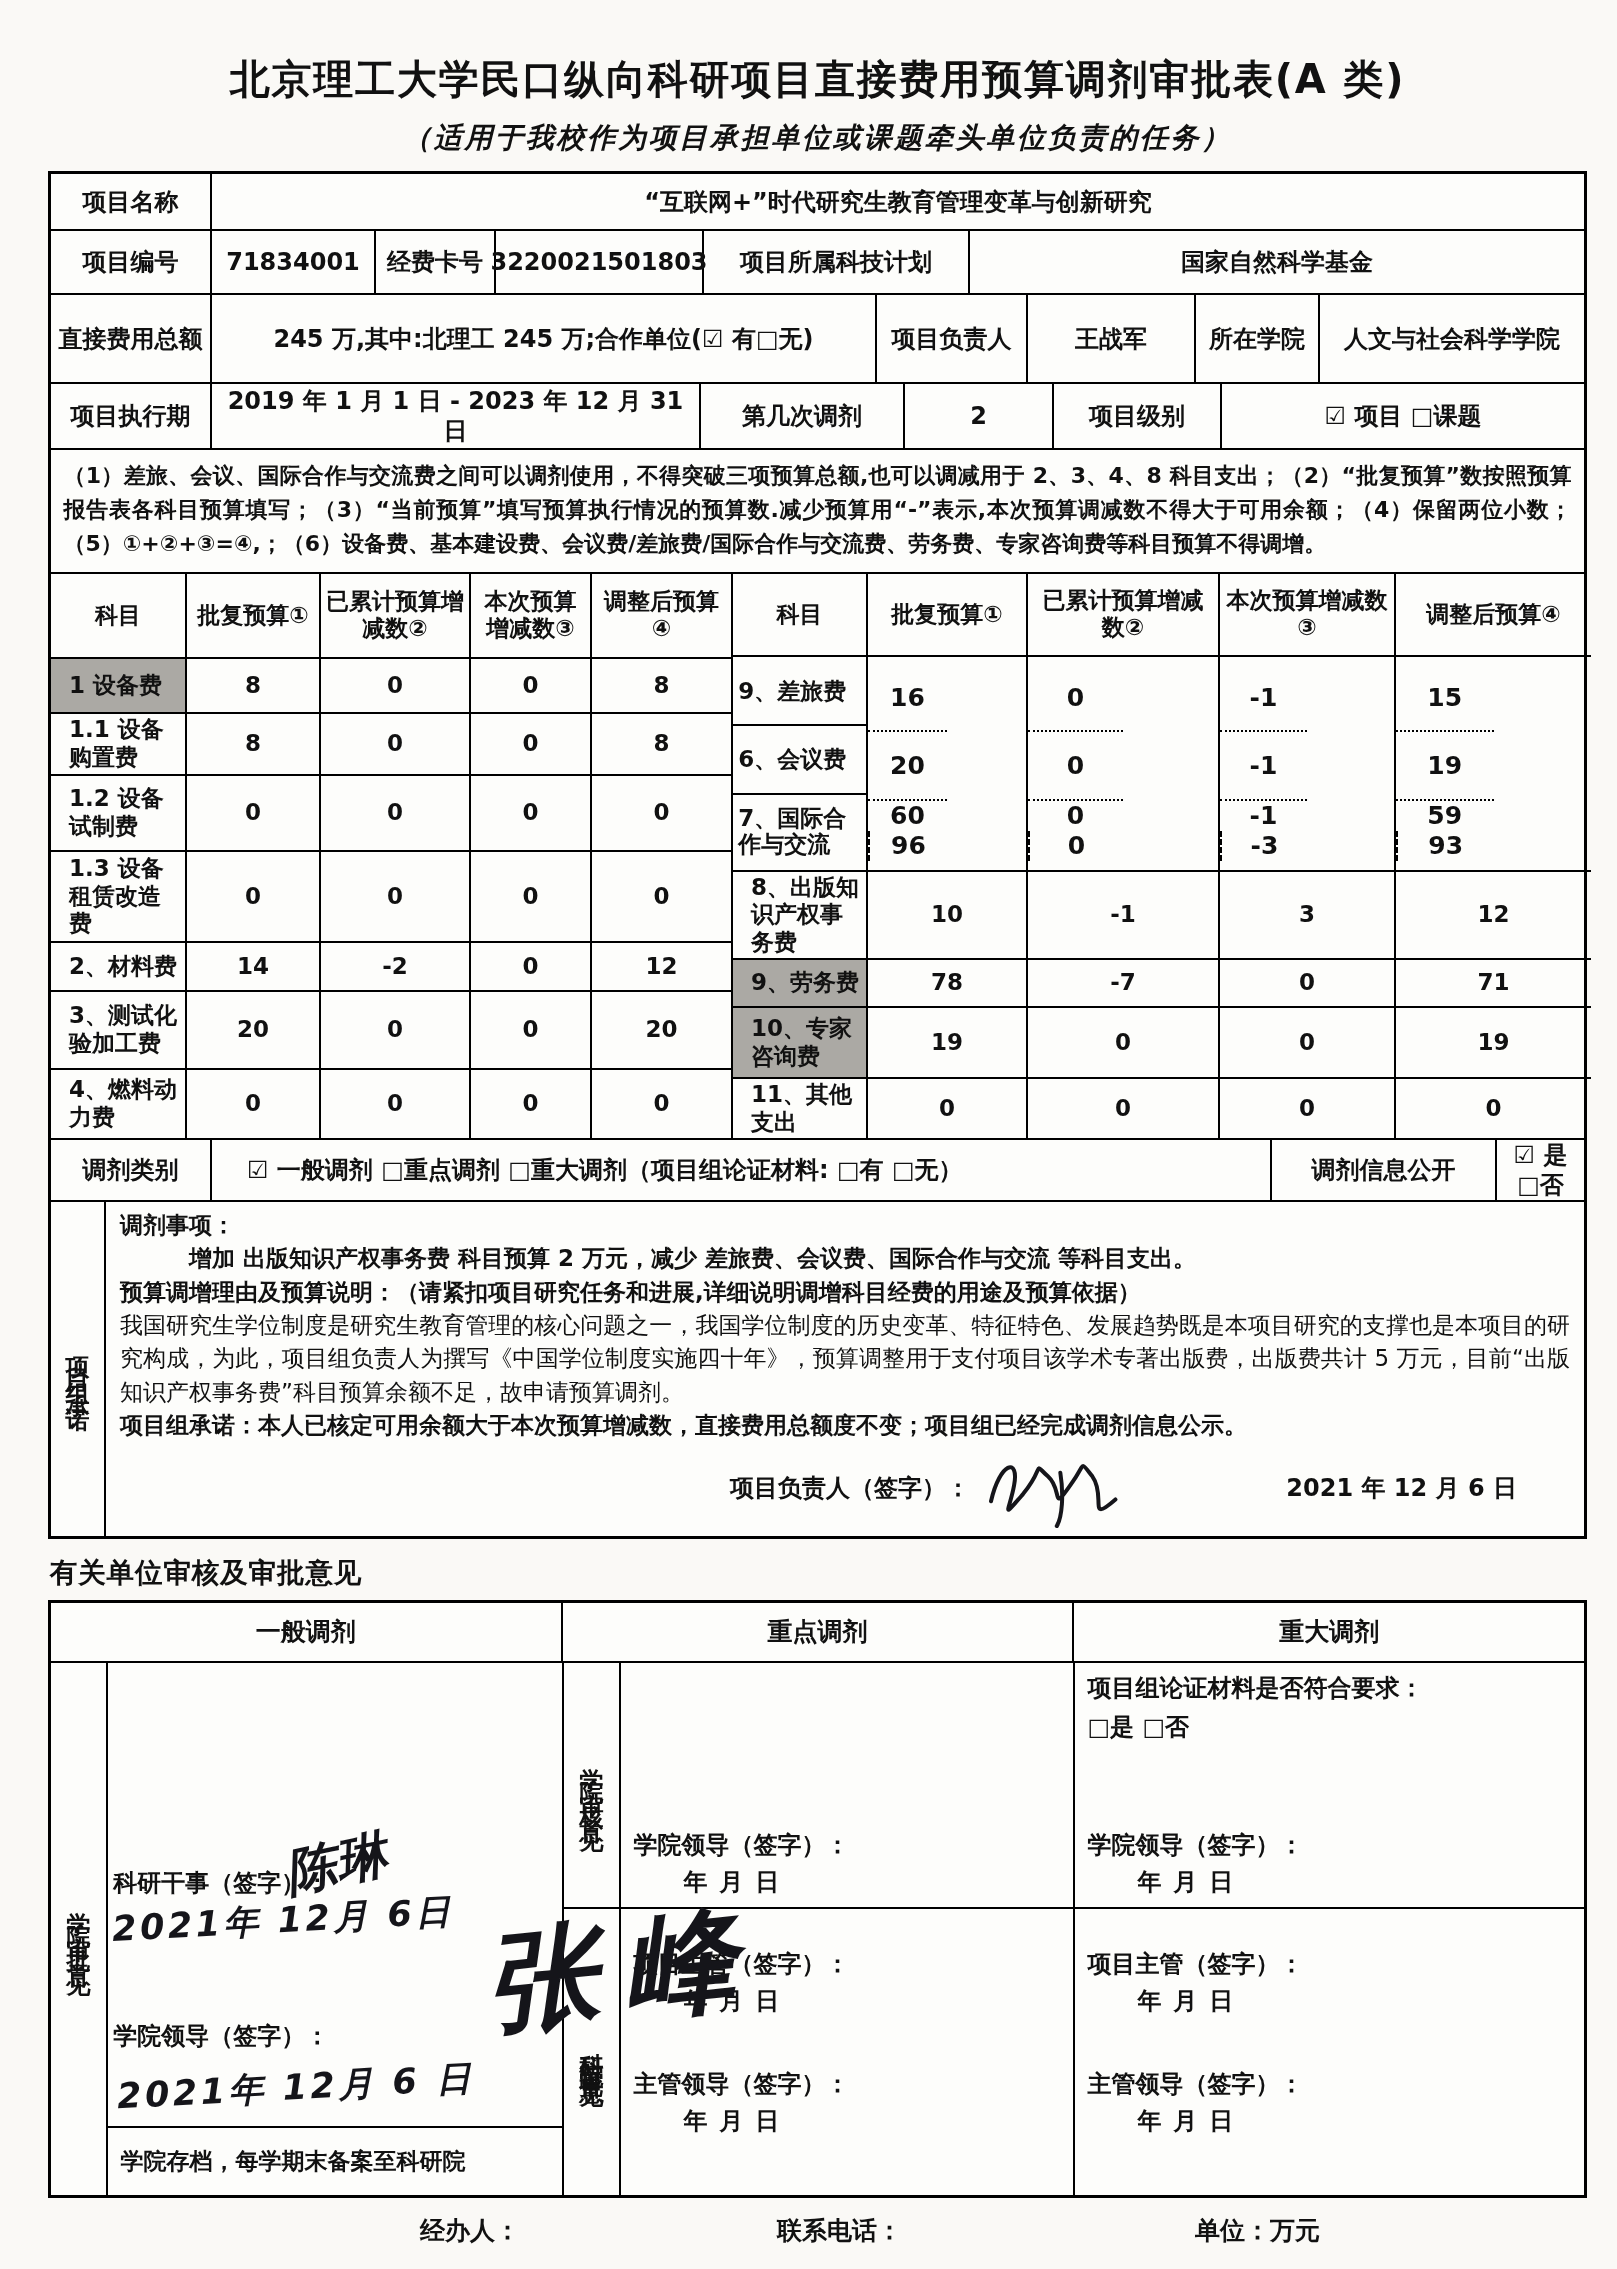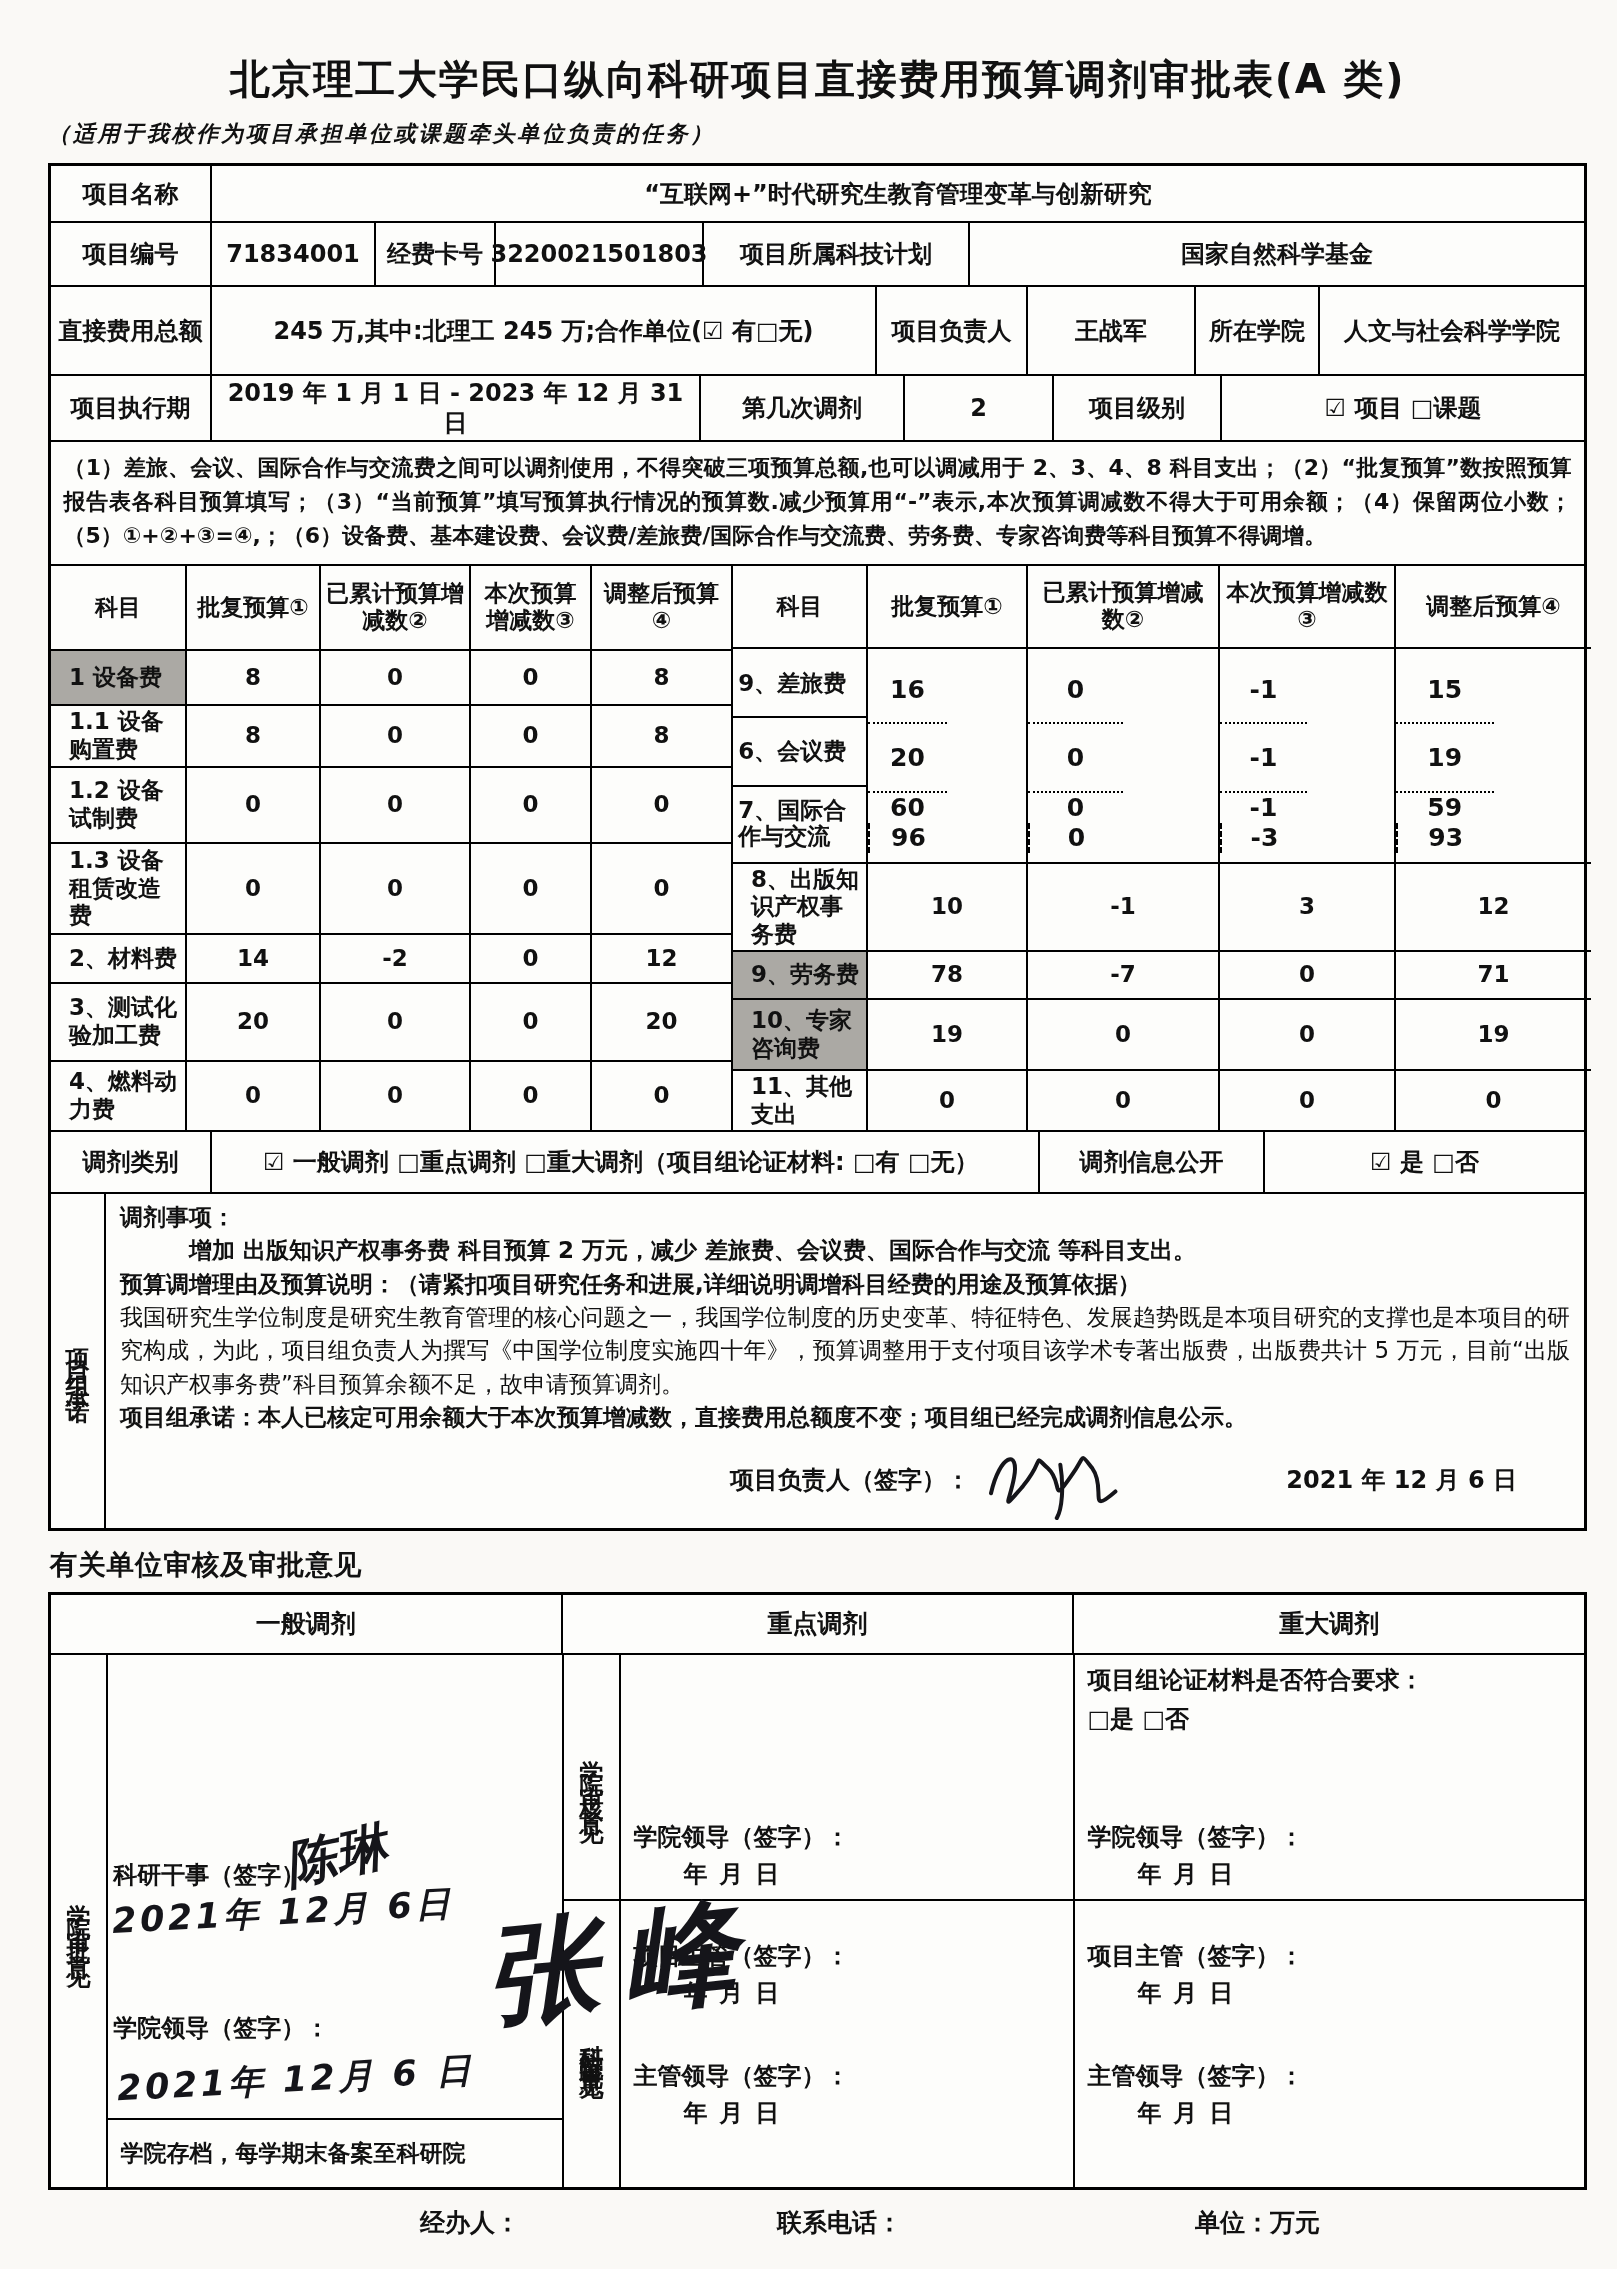--- a/index.html
+++ b/index.html
@@ -8,21 +8,21 @@
     height: 2270px;
     background: #faf9f6;
     font-family: "DejaVu Sans", "Liberation Sans", sans-serif;
     color: #111;
     position: relative;
     overflow: hidden;
   }
   .page { position: absolute; left: 48px; top: 34px; width: 1539px; }
 
   .title { text-align: center; font-size: 40px; font-weight: 800; letter-spacing: 1.8px; margin-top: 17.7px; }
-  .subtitle { text-align: left; font-size: 22px; font-weight: 700; font-style: italic; margin-top: 12.4px; letter-spacing: 2.7px; }
+  .subtitle { text-align: center; font-size: 28px; font-weight: 700; font-style: italic; margin-top: 12.4px; letter-spacing: 2.7px; }
 
   .form-box { border: 3.5px solid #000; margin-top: 14px; width: 1539px; background: #fdfdfb; }
 
   
   .frow { display: flex; border-bottom: 2.7px solid #000; }
   .frow:last-child { border-bottom: none; }
   .cell { border-right: 2.7px solid #000; display: flex; align-items: center; justify-content: center;
           font-size: 24px; font-weight: 700; text-align: center; padding: 3.5px 7px; line-height: 1.25; }
   .cell:last-child { border-right: none; }
   .cell.left-al { justify-content: flex-start; text-align: left; }
@@ -326,21 +326,21 @@
           <td class="num">0</td>
           <td class="num">0</td>
           <td class="num">0</td>
         </tr>
       </tbody>
         </table>
     </div>
 
     <div class="frow" style="height:62px">
       <div class="cell" style="width:161px">调剂类别</div>
-      <div class="cell left-al" style="width:828px; padding-left:51px">☑ 一般调剂  □重点调剂  □重大调剂（项目组论证材料:  □有  □无）</div>
+      <div class="cell left-al" style="width:1060px; padding-left:35px">☑ 一般调剂  □重点调剂  □重大调剂（项目组论证材料:  □有  □无）</div>
       <div class="cell" style="width:225px">调剂信息公开</div>
       <div class="cell" style="flex:1">☑ 是  □否</div>
     </div>
 
     <div class="frow commit-row" style="min-height:293px">
       <div class="commit-side">
         <div class="vlabel">项目组承诺</div>
       </div>
       <div class="commit-content">
         <p class="ct-title">调剂事项：</p>

